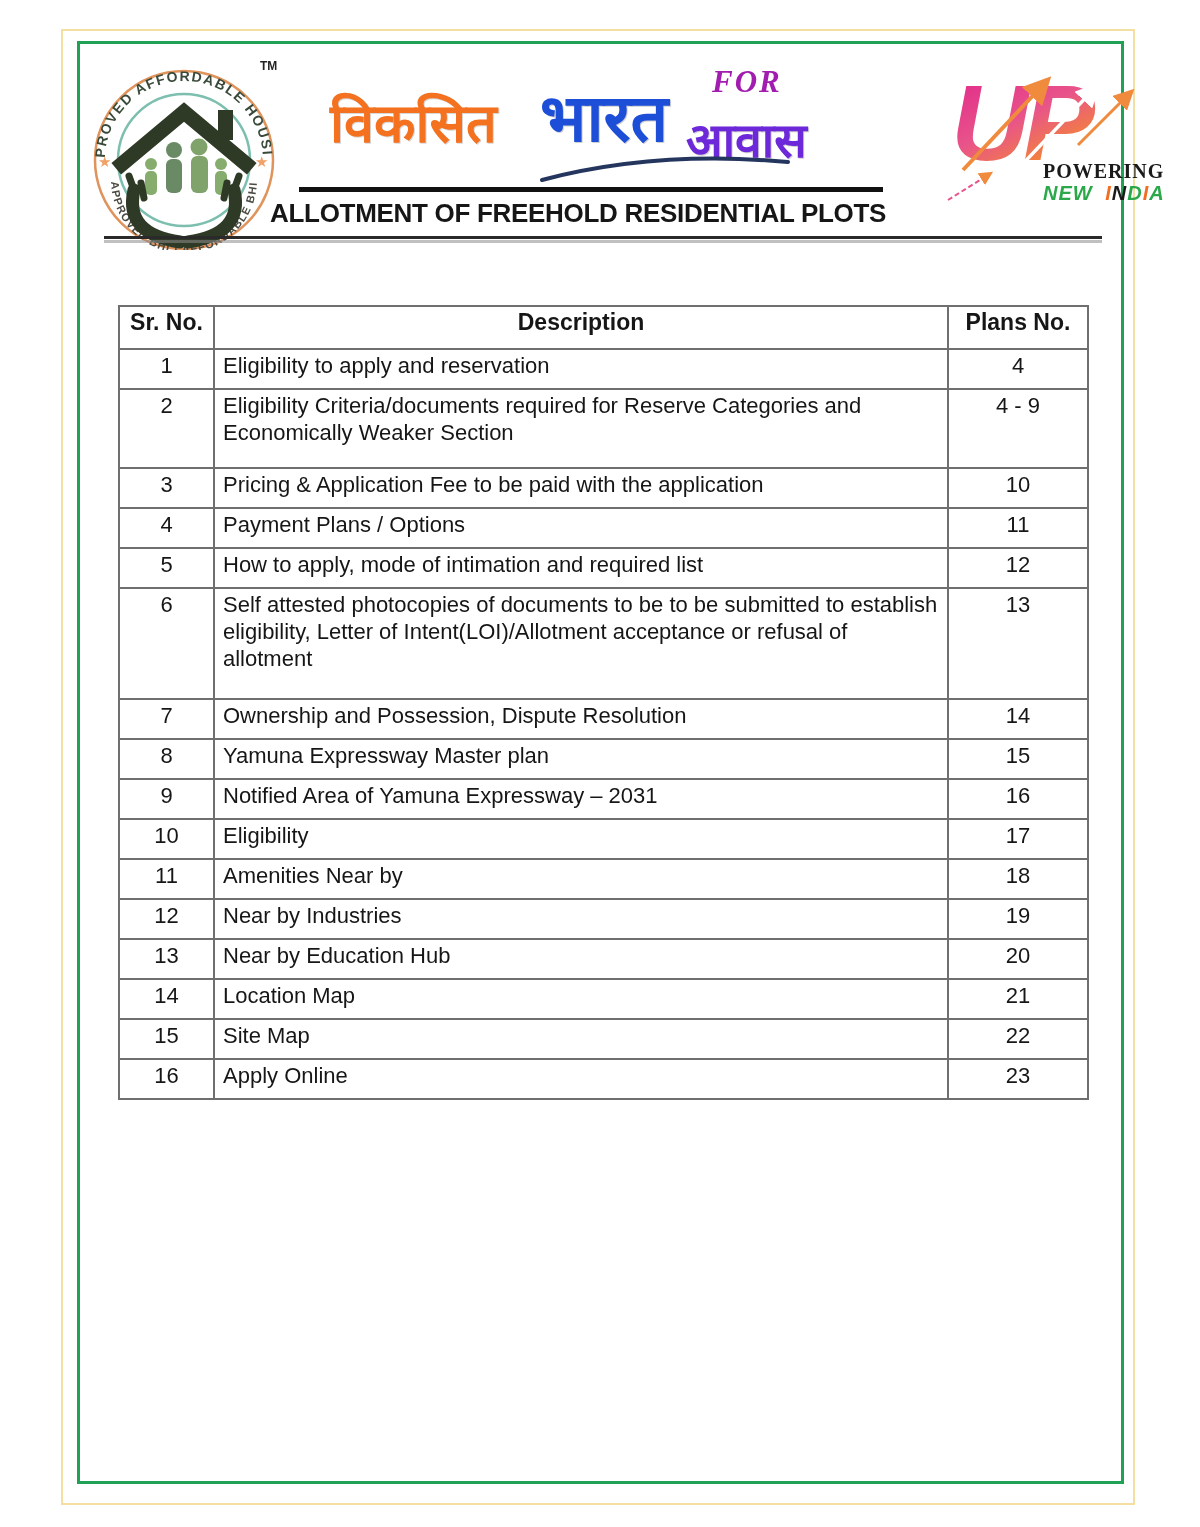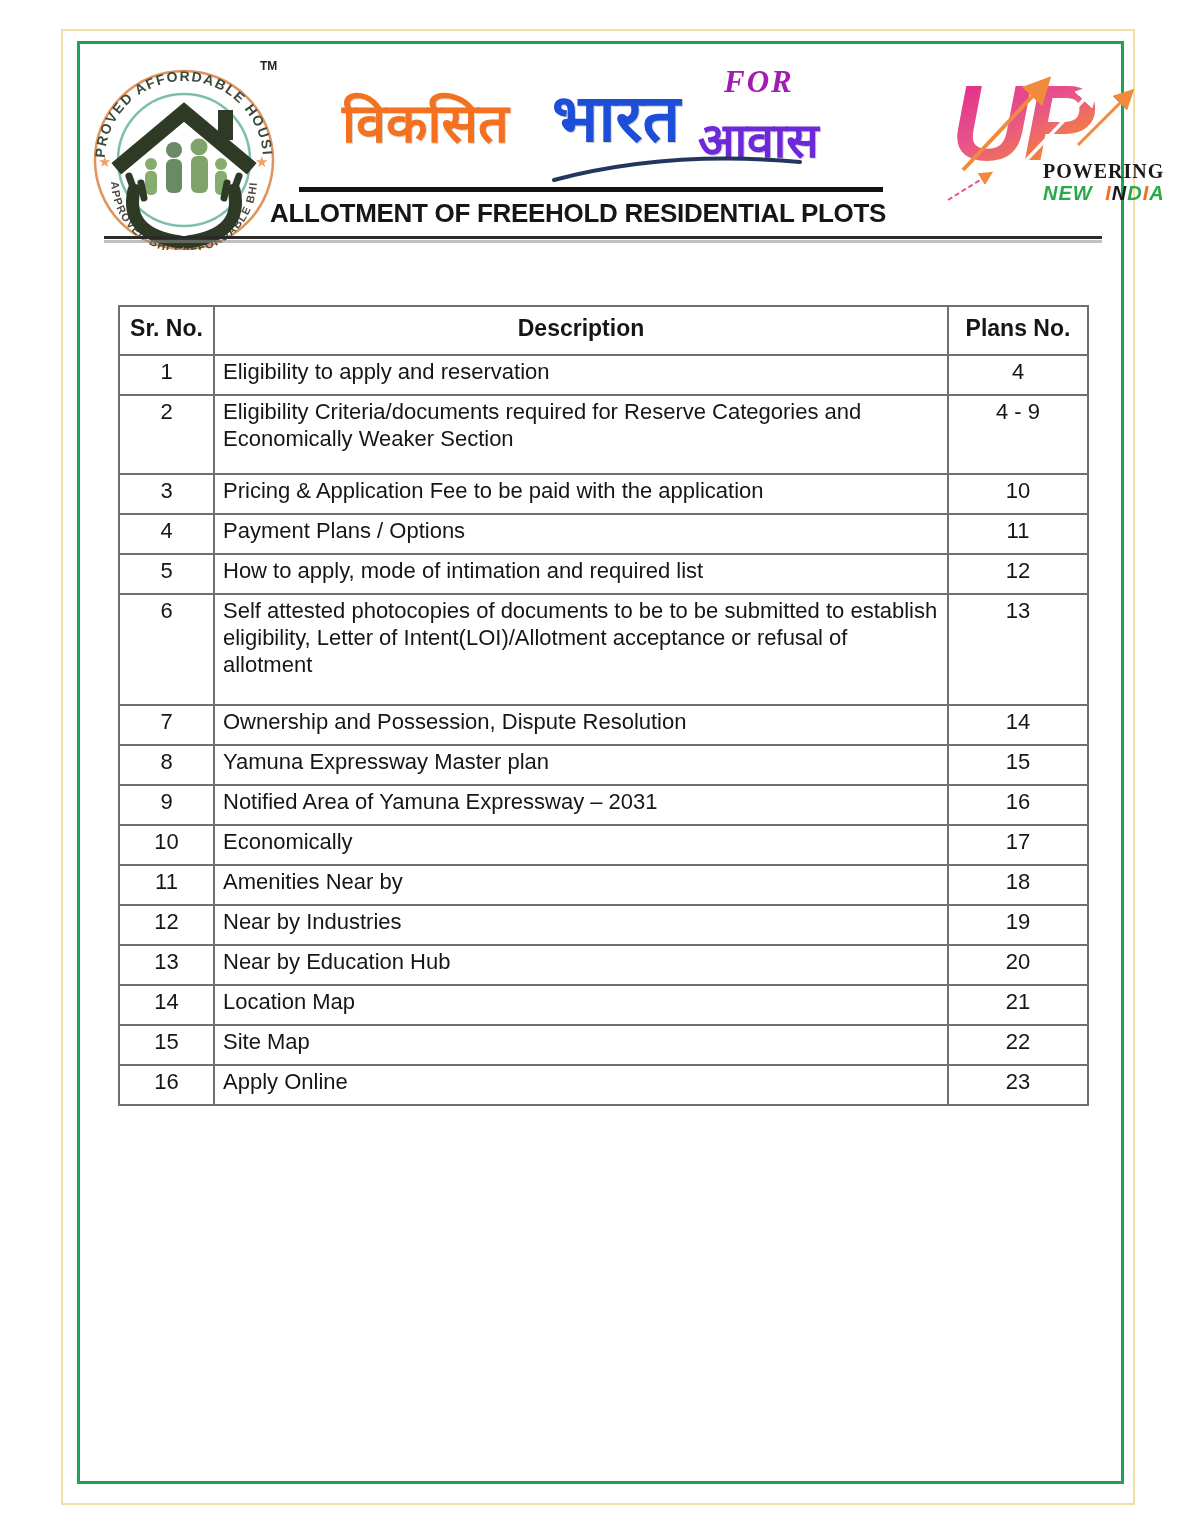--- a/index.html
+++ b/index.html
@@ -20,21 +20,21 @@
   }
   .border-inner {
     position: absolute; left: 77px; top: 41px;
     width: 1047px; height: 1443px;
     border: 3px solid #1fa255;
   }
 
   
   .aah-logo { position: absolute; left: 88px; top: 52px; width: 192px; height: 198px; }
 
-  .viksit-logo { position: absolute; left: 336px; top: 62px; width: 540px; height: 130px; }
+  .viksit-logo { position: absolute; left: 324px; top: 62px; width: 540px; height: 130px; }
   .viksit-word1 { position: absolute; left: 6px; top: 22px; font-size: 54px; font-weight: bold; color: #f4711f; text-shadow: 1px 1px 0 #d8d8d8; }
   .viksit-word2 { position: absolute; left: 216px; top: 8px; font-size: 66px; font-weight: bold; color: #1d4ed8; text-shadow: 1px 1px 0 #d0d0d0; }
   .viksit-for   { position: absolute; left: 388px; top: 2px; font-size: 31px; font-weight: bold; font-style: italic; color: #a21caf; letter-spacing: 2px; font-family: "Liberation Serif", serif; }
   .viksit-word4 { position: absolute; left: 362px; top: 44px; font-size: 48px; font-weight: bold; color: #6d28d9; text-shadow: 1px 1px 0 #d0d0d0; }
   .viksit-swoosh { position: absolute; left: 212px; top: 90px; }
 
   .up-logo { position: absolute; left: 895px; top: 50px; width: 235px; height: 165px; margin-left: 48px; }
 
   
   .title-topbar {
@@ -67,21 +67,21 @@
     vertical-align: top;
     font-size: 22px;
     line-height: 27px;
     padding: 2px 8px 9px 8px;
     background: #ffffff;
   }
   table.toc th {
     font-size: 23px;
     font-weight: bold;
     text-align: center;
-    padding: 8px 8px 12px 8px;
+    padding: 2px 8px 12px 8px;
     border-bottom-width: 2px;
   }
   .col-sr   { width: 95px; }
   .col-desc { width: 734px; }
   .col-page { width: 140px; }
   td.cell-sr, td.cell-page { text-align: center; padding-left: 2px; padding-right: 2px; }
   td.cell-desc { text-align: left; }
   tr.spacer-md td { padding-bottom: 21px; }
   tr.spacer-lg td { padding-bottom: 26px; }
 </style>
@@ -239,21 +239,21 @@
             <td class="cell-desc">Yamuna Expressway Master plan</td>
             <td class="cell-page">15</td>
           </tr>
           <tr>
             <td class="cell-sr">9</td>
             <td class="cell-desc">Notified Area of Yamuna Expressway – 2031</td>
             <td class="cell-page">16</td>
           </tr>
           <tr>
             <td class="cell-sr">10</td>
-            <td class="cell-desc">Economically</td>
+            <td class="cell-desc">Eligibility</td>
             <td class="cell-page">17</td>
           </tr>
           <tr>
             <td class="cell-sr">11</td>
             <td class="cell-desc">Amenities Near by</td>
             <td class="cell-page">18</td>
           </tr>
           <tr>
             <td class="cell-sr">12</td>
             <td class="cell-desc">Near by Industries</td>

